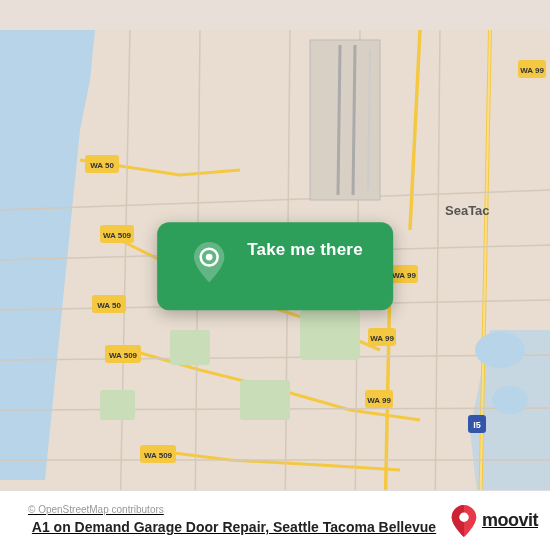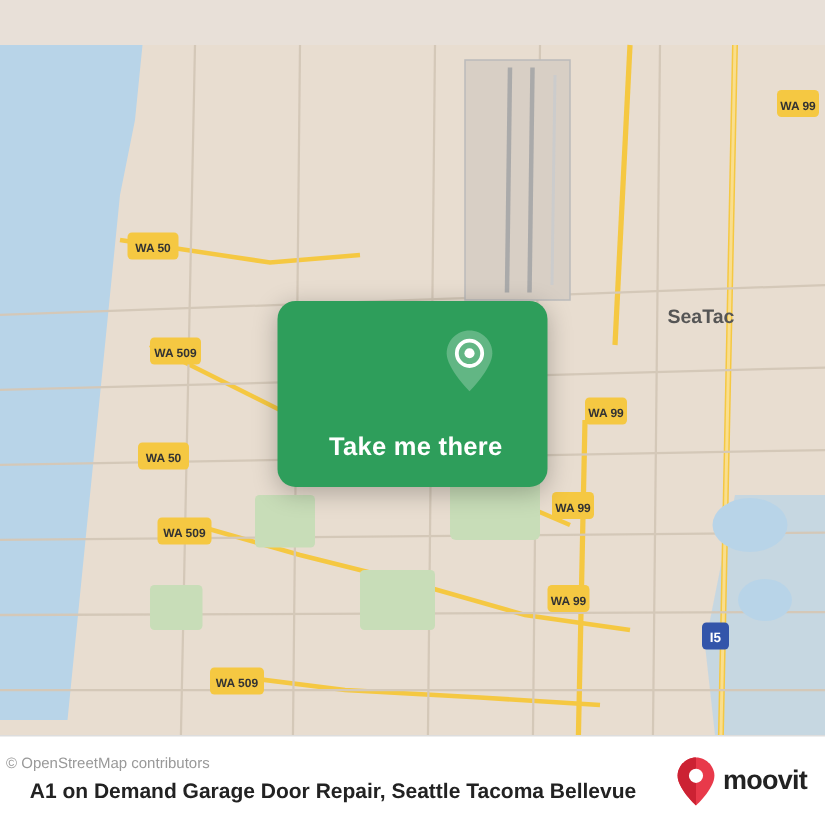--- a/index.html
+++ b/index.html
@@ -30,22 +30,22 @@
     
     #take-me-there-overlay {
       position: absolute;
       top: 50%;
       left: 50%;
       transform: translate(-50%, -60%);
       background-color: #2e9e5b;
       border-radius: 12px;
       padding: 18px 30px 16px 30px;
       display: flex;
-      flex-direction: column;
-      align-items: flex-end;
+      flex-direction: row;
+      align-items: flex-start;
       cursor: pointer;
       box-shadow: 0 4px 16px rgba(0,0,0,0.25);
       min-width: 180px;
       gap: 16px;
     }
 
     #pin-icon {
       width: 44px;
       height: 44px;
       margin-bottom: 10px;
@@ -59,26 +59,27 @@
       white-space: nowrap;
     }
 
     
     #bottom-bar {
       position: absolute;
       bottom: 0;
       left: 0;
       right: 0;
       background: white;
-      padding: 10px 12px 10px 4px;
+      padding: 10px 12px 10px 28px;
       display: flex;
       align-items: center;
       justify-content: space-between;
       border-top: 1px solid #ddd;
       min-height: 60px;
+      text-decoration: underline;
     }
 
     #bottom-info {
       flex: 1;
     }
 
     #attribution {
       font-size: 10px;
       color: #999;
       margin-bottom: 3px;

